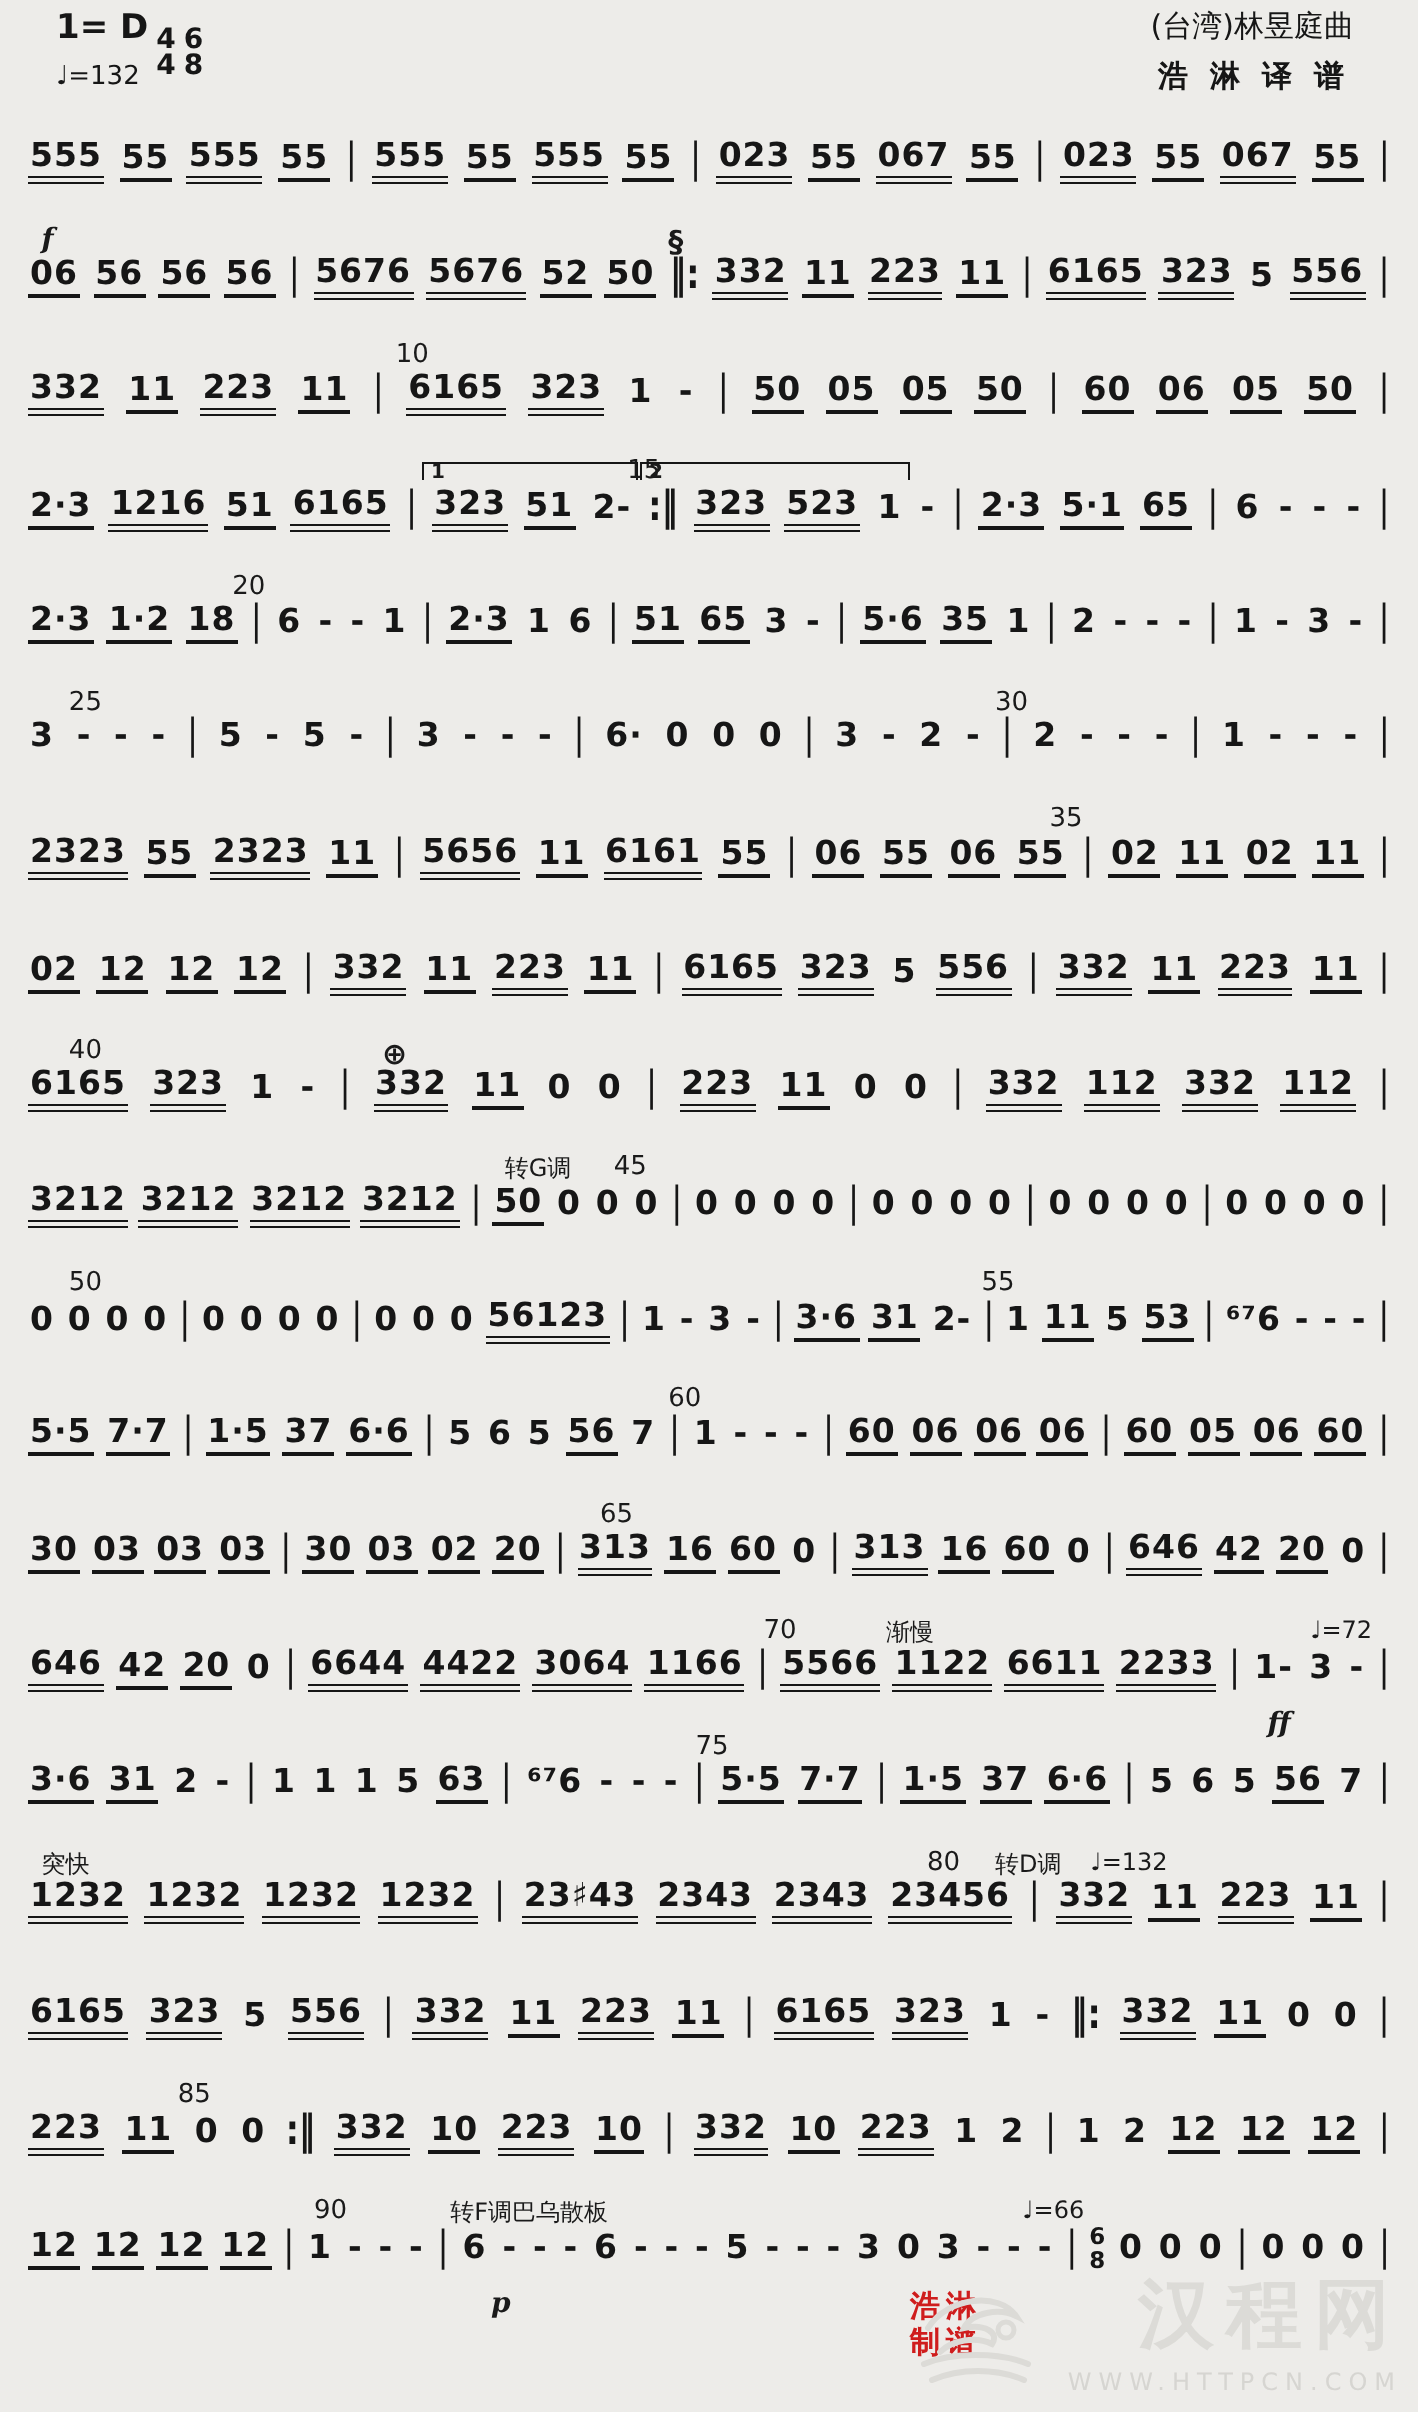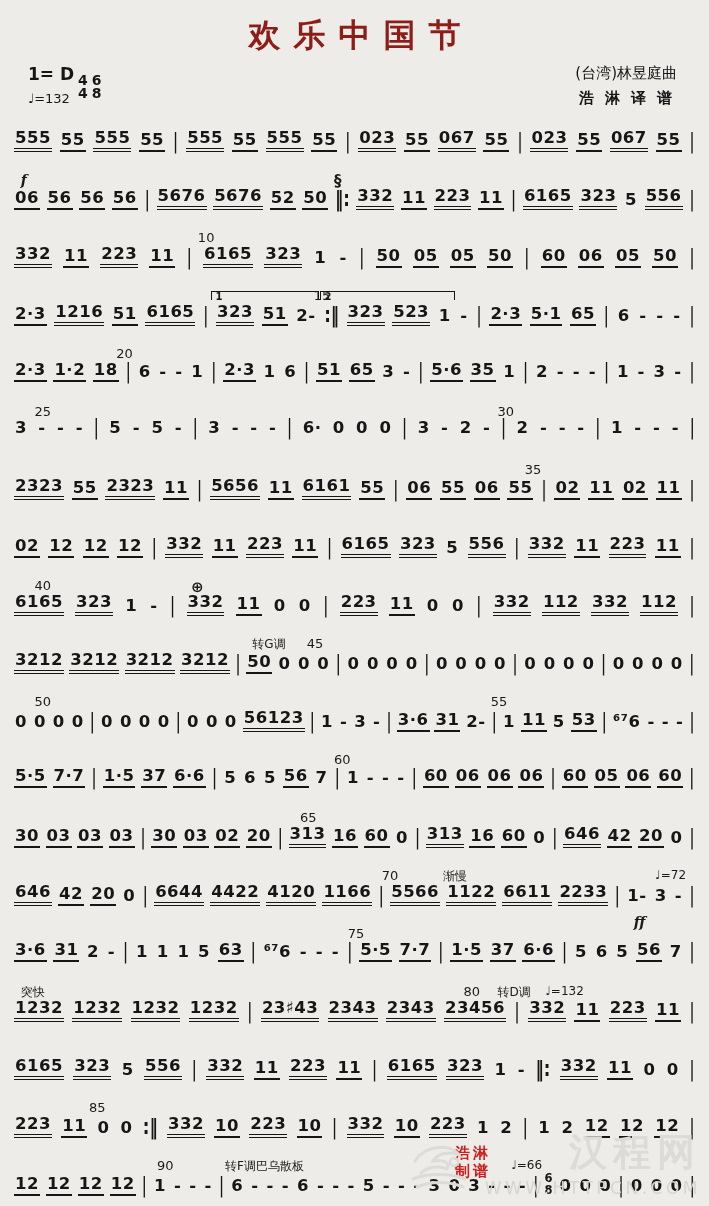--- a/index.html
+++ b/index.html
@@ -18,21 +18,21 @@
   .frac{display:inline-flex;flex-direction:column;text-align:center;line-height:0.92;
         font-size:14px;font-weight:bold;vertical-align:-5px;margin-left:4px;}
   .frac i{font-style:normal;}
   .tempo-top{position:absolute;left:22px;top:27px;font-size:13px;}
   .subtitle{position:absolute;left:0;right:0;top:2px;text-align:center;font-size:16px;}
   .composer{position:absolute;right:26px;top:0;font-size:15px;}
   .transcriber{position:absolute;right:20px;top:25px;font-size:15px;letter-spacing:11px;font-weight:bold;}
   #score{padding:0 8px;}
   .music-line{position:relative;height:43px;padding-top:15px;}
   .line-notes{
-    display:flex;justify-content:space-between;align-items:flex-end;
+    display:flex;justify-content:space-between;align-items:center;
     font-weight:bold;font-size:16.5px;white-space:nowrap;line-height:1.15;
   }
   .grp{letter-spacing:0.5px;padding:0 1px;}
   .u1{border-bottom:2px solid #161616;}
   .u2{border-bottom:4px double #161616;}
   .bar{display:inline-block;font-weight:normal;transform:scaleY(1.25);}
   .bar.thick{font-weight:bold;}
   .meter{display:inline-flex;flex-direction:column;text-align:center;font-size:11.5px;line-height:1;}
   .meter i{font-style:normal;}
   .mark{position:absolute;top:0;font-size:13px;font-weight:normal;white-space:nowrap;color:#1a1a1a;}
@@ -45,28 +45,27 @@
     border-top:1.5px solid #161616;border-left:1.5px solid #161616;border-right:1.5px solid #161616;
     height:8px;padding-left:3px;font-size:10px;line-height:9px;top:3px;font-weight:bold;
   }
   .credit{
     position:absolute;left:455px;top:1144px;color:#cf1d1d;font-weight:bold;
     font-size:15px;line-height:1.2;letter-spacing:3px;
   }
   .watermark{position:absolute;right:8px;bottom:8px;display:flex;align-items:center;gap:8px;}
   .wm-text{text-align:right;}
   .wm-site{font-size:38px;font-weight:bold;color:#dcdbd7;letter-spacing:6px;line-height:1;font-family:Liberation Mono, monospace;}
-  .wm-url{font-size:17px;letter-spacing:3.5px;color:#d6d5d1;margin-top:4px;}
+  .wm-url{font-size:12px;letter-spacing:3.5px;color:#d6d5d1;margin-top:4px;}
 </style>
 </head>
 <body>
 
 <div class="sheet">
 
-  <div class="title">欢乐中国节</div>
 
   <div class="meta">
     <span class="keysig">
       <span>1= D</span><span class="frac">
           <i>4</i>
           <i>4</i>
         </span><span class="frac">
           <i>6</i>
           <i>8</i>
         </span>
@@ -476,21 +475,21 @@
       </div>
       <div class="music-line">
     <div class="line-notes">
           <span class="grp u2">646</span>
           <span class="grp u1">42</span>
           <span class="grp u1">20</span>
           <span class="grp">0</span>
           <span class="bar">|</span>
           <span class="grp u2">6644</span>
           <span class="grp u2">4422</span>
-          <span class="grp u2">4120</span>
+          <span class="grp u2">3064</span>
           <span class="grp u2">1166</span>
           <span class="bar">|</span>
           <span class="grp u2">5566</span>
           <span class="grp u2">1122</span>
           <span class="grp u2">6611</span>
           <span class="grp u2">2233</span>
           <span class="bar">|</span>
           <span class="grp">1-</span>
           <span class="grp">3</span>
           <span class="grp">-</span>

